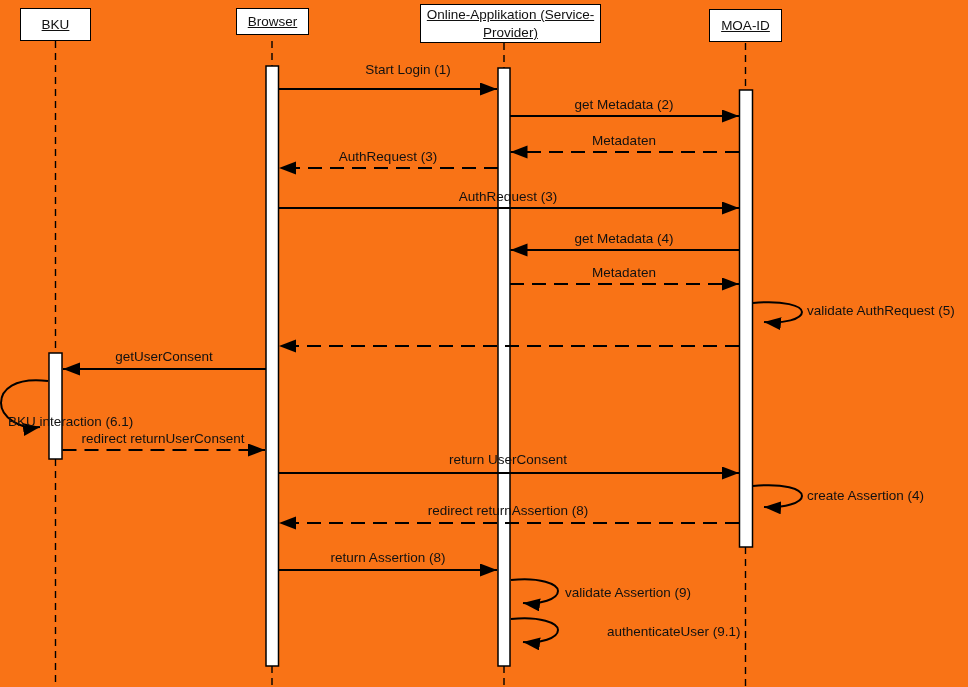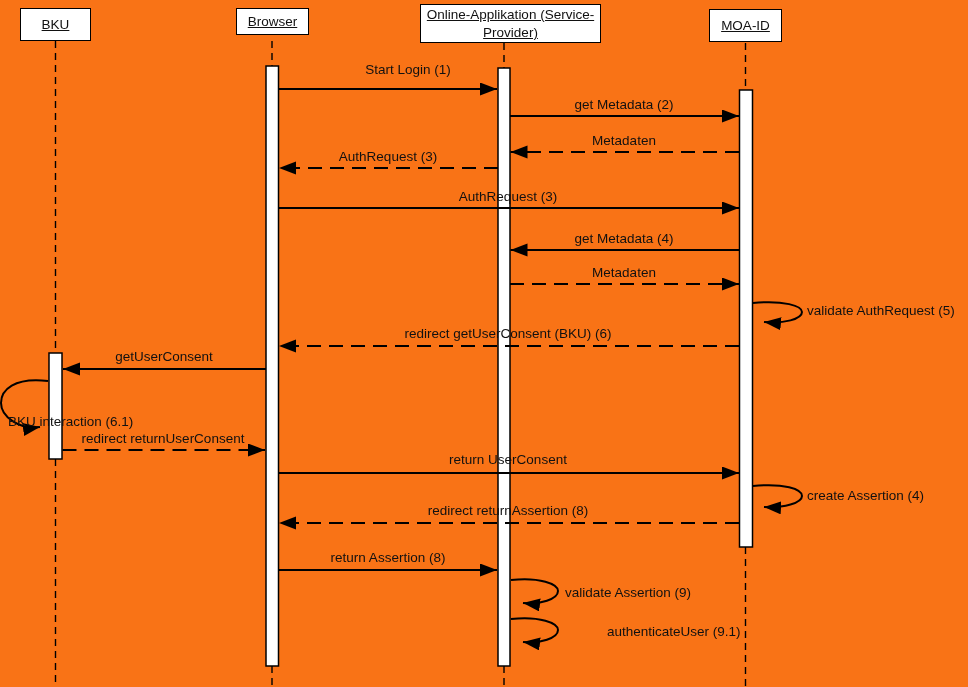--- a/index.html
+++ b/index.html
@@ -103,21 +103,20 @@
   </div>
 
   <div class="msg center" style="left:388px;top:62px;margin-left:20px;">Start Login (1)</div>
   <div class="msg center" style="left:624px;top:97px;">get Metadata (2)</div>
   <div class="msg center" style="left:624px;top:133px;">Metadaten</div>
   <div class="msg center" style="left:388px;top:149px;">AuthRequest (3)</div>
   <div class="msg center" style="left:508px;top:189px;">AuthRequest (3)</div>
   <div class="msg center" style="left:624px;top:231px;">get Metadata (4)</div>
   <div class="msg center" style="left:624px;top:265px;">Metadaten</div>
   <div class="msg" style="left:807px;top:303px;">validate AuthRequest (5)</div>
-  <div class="msg center" style="left:508px;top:326px;">redirect getUserConsent (BKU) (6)</div>
   <div class="msg center" style="left:164px;top:349px;">getUserConsent</div>
   <div class="msg" style="left:8px;top:414px;">BKU interaction (6.1)</div>
   <div class="msg center" style="left:163px;top:431px;text-align:right;">redirect returnUserConsent</div>
   <div class="msg center" style="left:508px;top:452px;">return UserConsent</div>
   <div class="msg" style="left:807px;top:488px;">create Assertion (4)</div>
   <div class="msg center" style="left:508px;top:503px;">redirect returnAssertion (8)</div>
   <div class="msg center" style="left:388px;top:550px;">return Assertion (8)</div>
   <div class="msg" style="left:565px;top:585px;">validate Assertion (9)</div>
   <div class="msg" style="left:565px;top:624px;margin-left:42px;">authenticateUser (9.1)</div>
 

